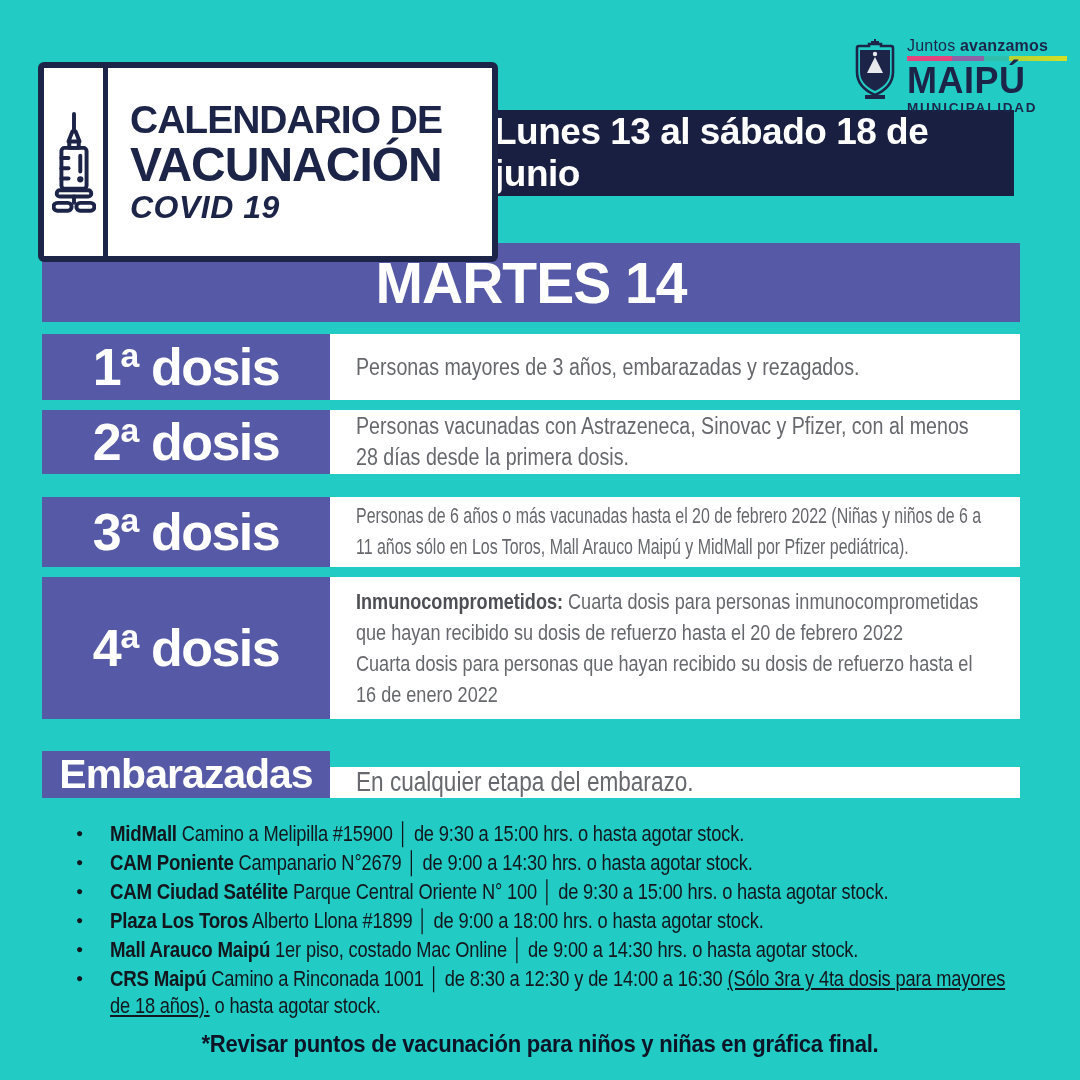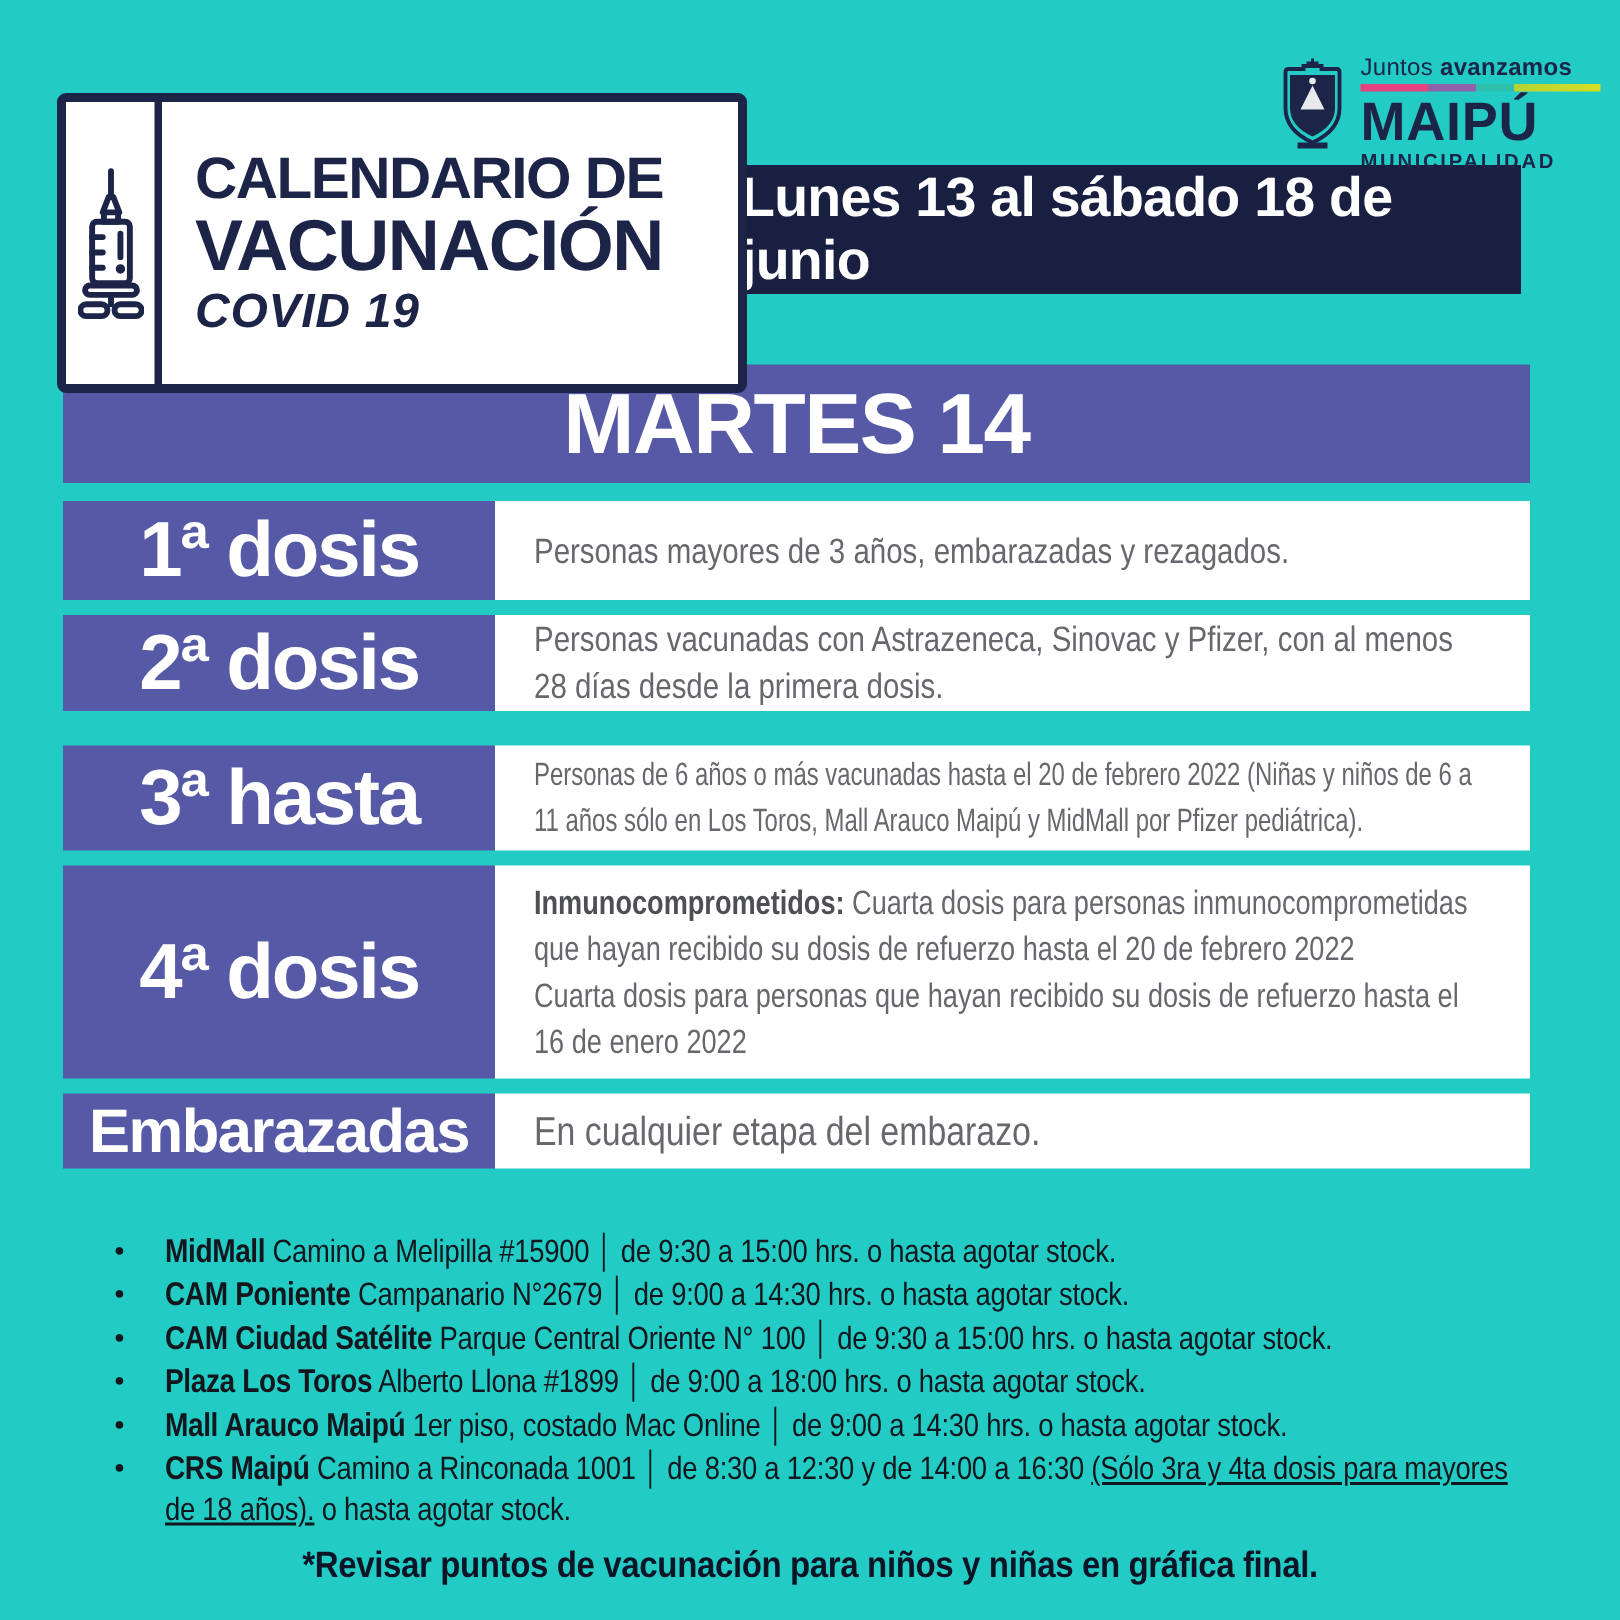--- a/index.html
+++ b/index.html
@@ -34,21 +34,21 @@
   .day-band { position:absolute; left:42px; top:243px; width:978px; height:79px; background:#5659A5;
     color:#FFFFFF; display:flex; align-items:center; justify-content:center;
     font-size:57px; font-weight:700; letter-spacing:-1px; }
 
   
   .row { position:absolute; left:42px; width:978px; display:flex; }
   .row1 { top:334px; height:66px; }
   .row2 { top:410px; height:64px; }
   .row3 { top:497px; height:70px; }
   .row4 { top:577px; height:142px; }
-  .row5 { top:729px; height:50px; }
+  .row5 { top:729px; height:69px;align-items:flex-end; }
   .row-label { width:288px; background:#5659A5; color:#ffffff; display:flex; align-items:center; justify-content:center;
     font-weight:700; font-size:52px; letter-spacing:-1.5px; }
   .row5 .row-label { font-size:41px; letter-spacing:-1px; }
   .row-desc { flex:1; background:#ffffff; display:flex; flex-direction:column; justify-content:center;
     padding:0 26px; color:#67686D; overflow:hidden; }
   .cond { transform-origin:left center; }
   .row1 .cond, .row2 .cond { width:760px; transform:scaleX(0.836); font-size:23.5px; line-height:1.3; }
   .row3 .cond { width:856px; transform:scaleX(0.742); font-size:21.5px; line-height:1.42; }
   .row4 .cond { width:790px; transform:scaleX(0.804); font-size:22.5px; line-height:1.38; }
   .row5 .cond { width:760px; transform:scaleX(0.836); font-size:27px; }
@@ -127,21 +127,21 @@
   </div>
 
   <div class="row row2">
     <div class="row-label">2ª dosis</div>
     <div class="row-desc">
       <div class="cond">Personas vacunadas con Astrazeneca, Sinovac y Pfizer, con al menos 28 días desde la primera dosis.</div>
     </div>
   </div>
 
   <div class="row row3">
-    <div class="row-label">3ª hasta</div>
+    <div class="row-label">3ª dosis</div>
     <div class="row-desc">
       <div class="cond">Personas de 6 años o más vacunadas hasta el 20 de febrero 2022 (Niñas y niños de 6 a 11 años sólo en Los Toros, Mall Arauco Maipú y MidMall por Pfizer pediátrica).</div>
     </div>
   </div>
 
   <div class="row row4">
     <div class="row-label">4ª dosis</div>
     <div class="row-desc">
       <div class="cond">
         <p><span class="bold-lead">Inmunocomprometidos:</span><span> Cuarta dosis para personas inmunocomprometidas que hayan recibido su dosis de refuerzo hasta el 20 de febrero 2022</span></p>

